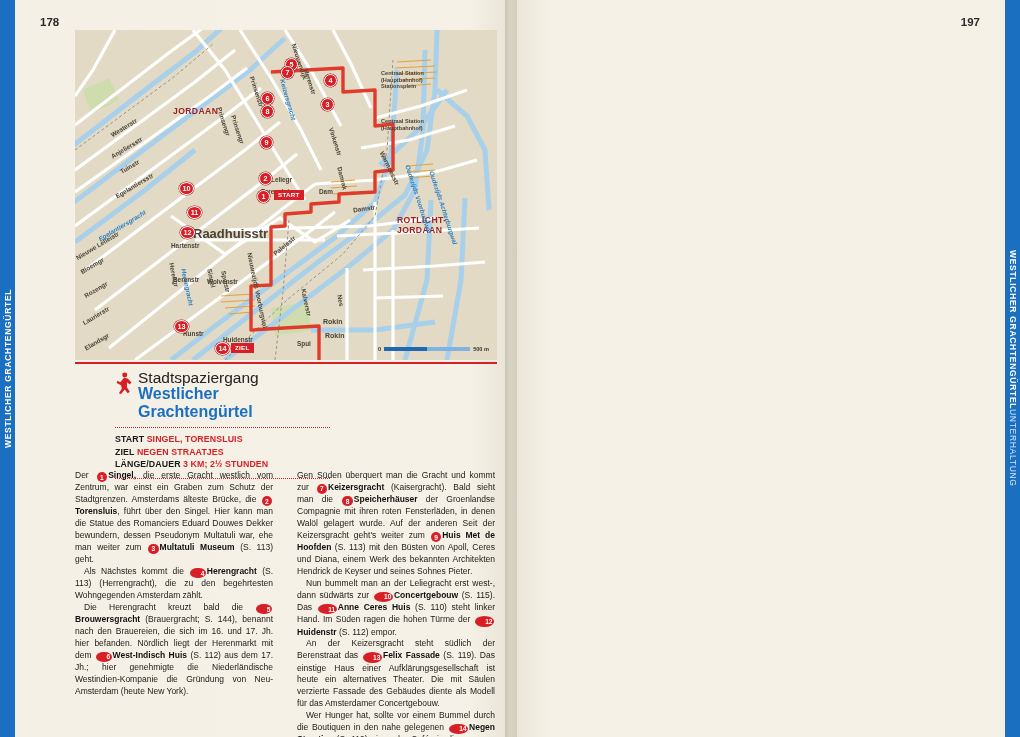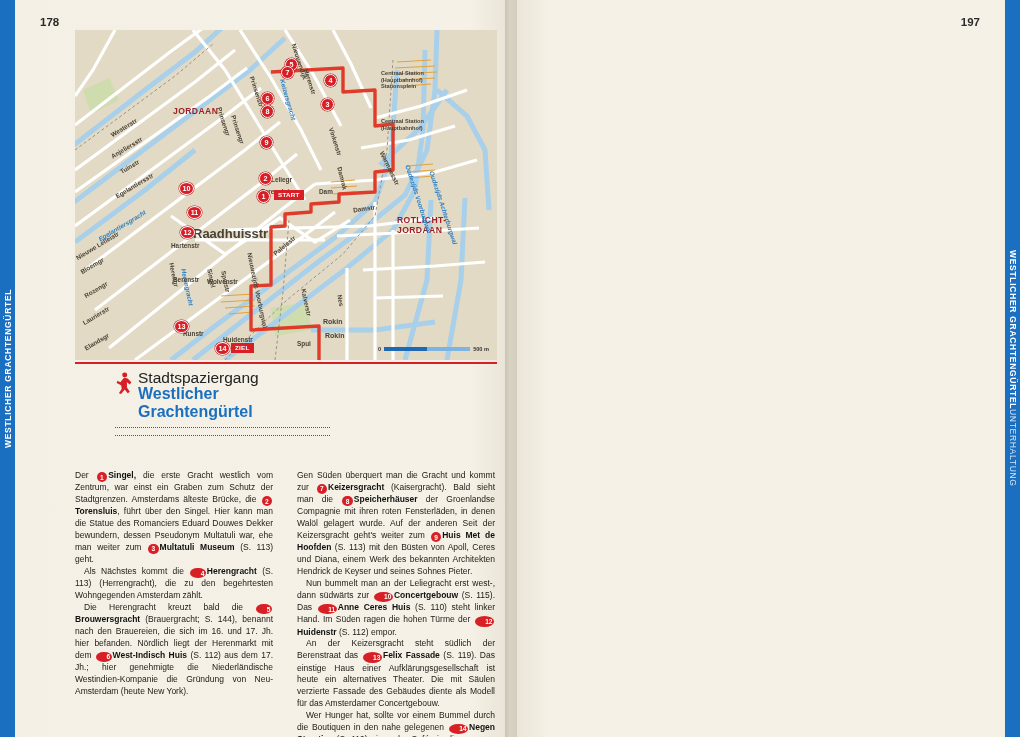--- a/index.html
+++ b/index.html
@@ -251,20 +251,25 @@
         <svg class="walker" viewBox="0 0 24 30">
           <circle cx="13" cy="4" r="3.4" fill="#d81f26"></circle>
           <path d="M12 8 L7 14 L3 12 L2 15 L8 18 L9 23 L5 29 L8 30 L13 24 L17 29 L20 27 L16 21 L16 14 L20 17 L22 14 L17 9 Z" fill="#d81f26"></path>
         </svg>
         <div>
           <div class="tour-kicker">Stadtspaziergang</div>
           <div class="tour-title">Westlicher Grachtengürtel</div>
         </div>
       </div>
       <div class="dotrule"></div>
+      <div class="facts">
+        <div><b>START</b> <span>SINGEL, TORENSLUIS</span></div>
+        <div><b>ZIEL</b> <span>NEGEN STRAATJES</span></div>
+        <div><b>LÄNGE/DAUER</b> <span>3 KM; 2½ STUNDEN</span></div>
+      </div>
       <div class="dotrule"></div>
     </div>
 
     <div class="tour-cols">
       <div class="tour-col" id="tour-col-1">
           <p>Der <span class="numbadge">1</span><span class="poi">Singel,</span> die erste Gracht westlich vom Zentrum, war einst ein Graben zum Schutz der Stadtgrenzen. Amsterdams älteste Brücke, die <span class="numbadge">2</span><span class="poi">Torensluis</span>, führt über den Singel. Hier kann man die Statue des Romanciers Eduard Douwes Dekker bewundern, dessen Pseudonym Multatuli war, ehe man weiter zum <span class="numbadge">3</span><span class="poi">Multatuli Museum</span> (S. 113) geht.</p>
           <p>Als Nächstes kommt die <span class="numbadge">4</span><span class="poi">Herengracht</span> (S. 113) (Herrengracht), die zu den begehrtesten Wohngegenden Amsterdam zählt.</p>
           <p>Die Herengracht kreuzt bald die <span class="numbadge">5</span><span class="poi">Brouwersgracht</span> (Brauergracht; S. 144), benannt nach den Brauereien, die sich im 16. und 17. Jh. hier befanden. Nördlich liegt der Herenmarkt mit dem <span class="numbadge">6</span><span class="poi">West-Indisch Huis</span> (S. 112) aus dem 17. Jh.; hier genehmigte die Niederländische Westindien-Kompanie die Gründung von Neu-Amsterdam (heute New York).</p>
         </div>
       <div class="tour-col" id="tour-col-2">

